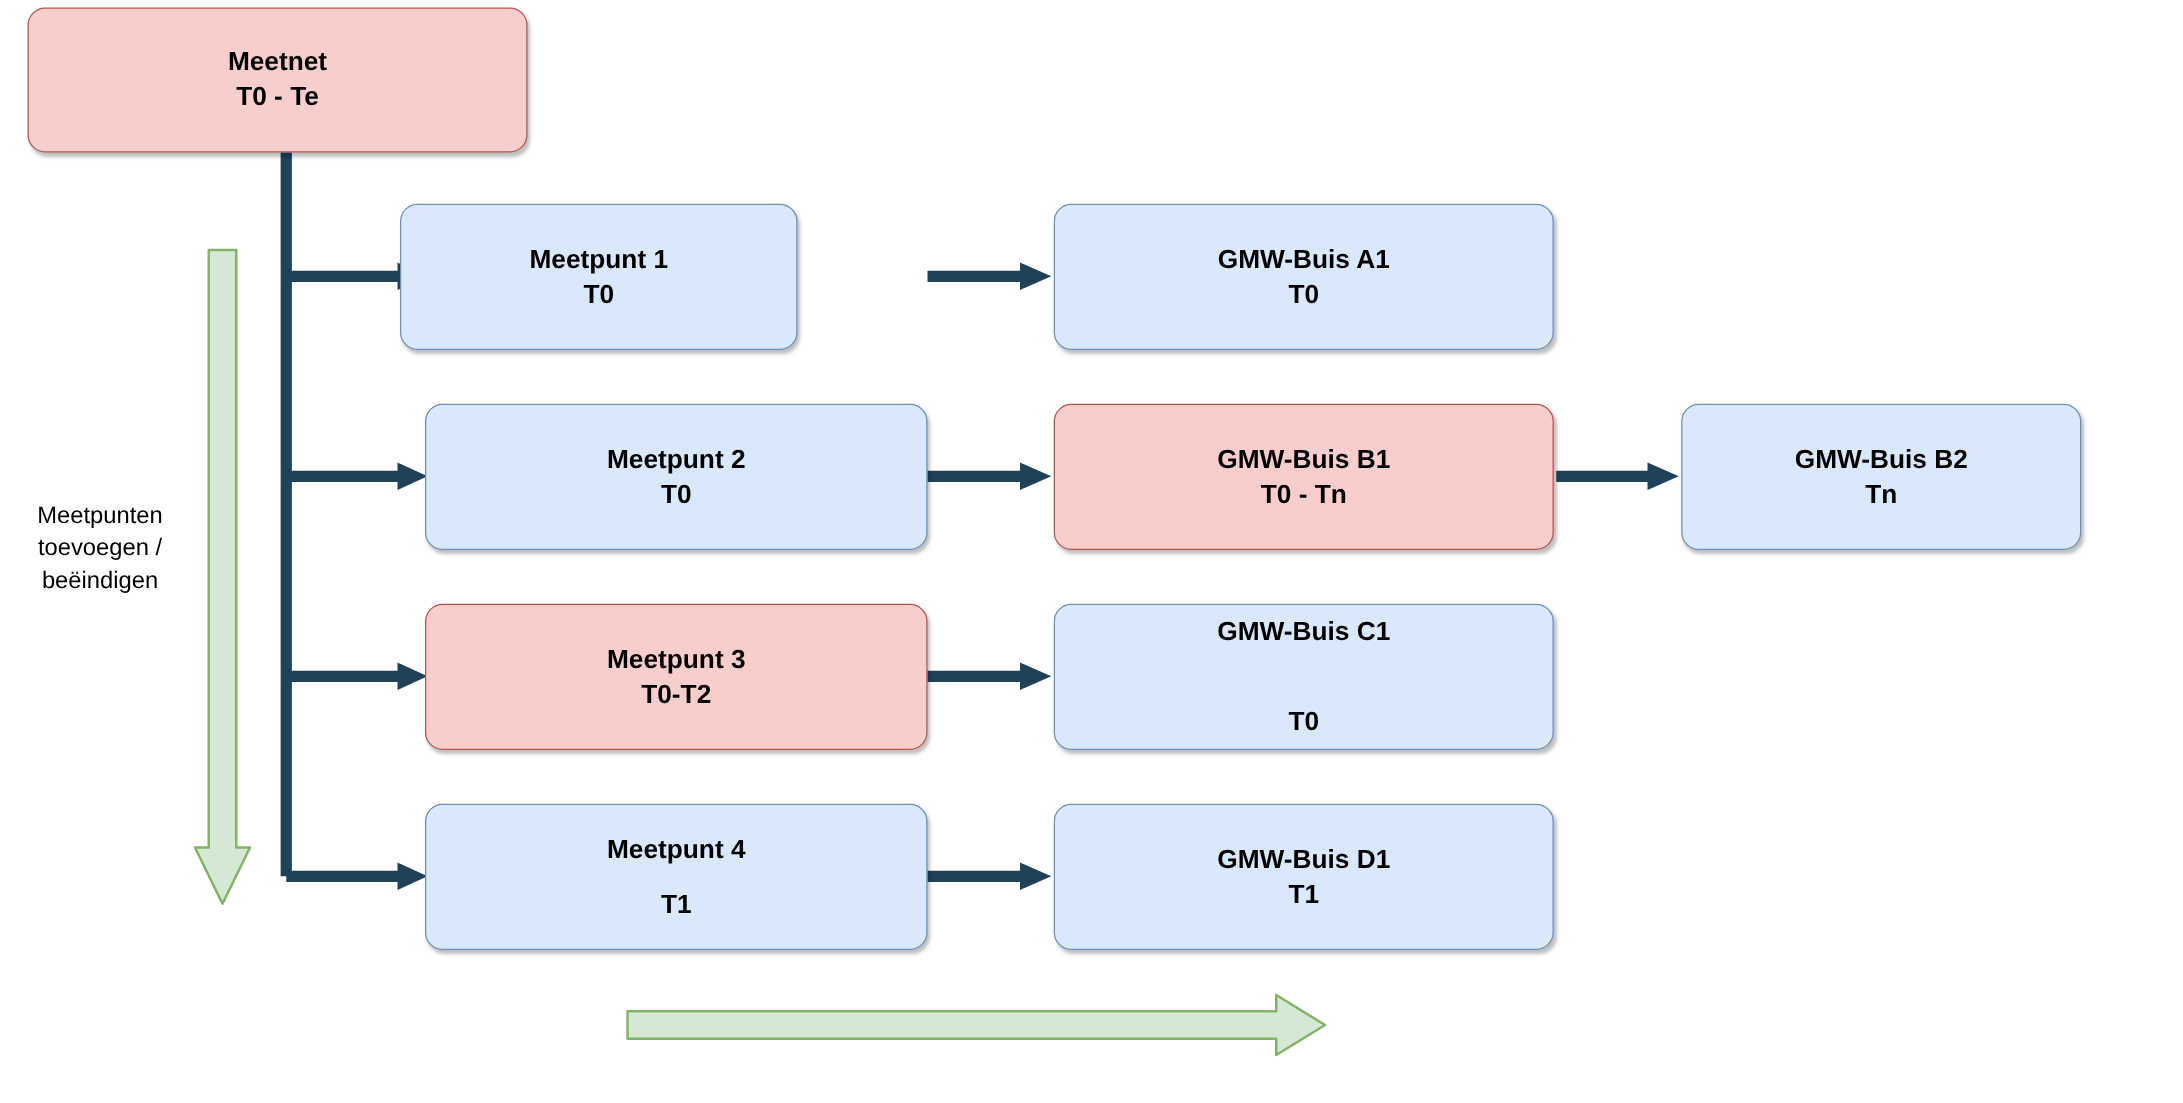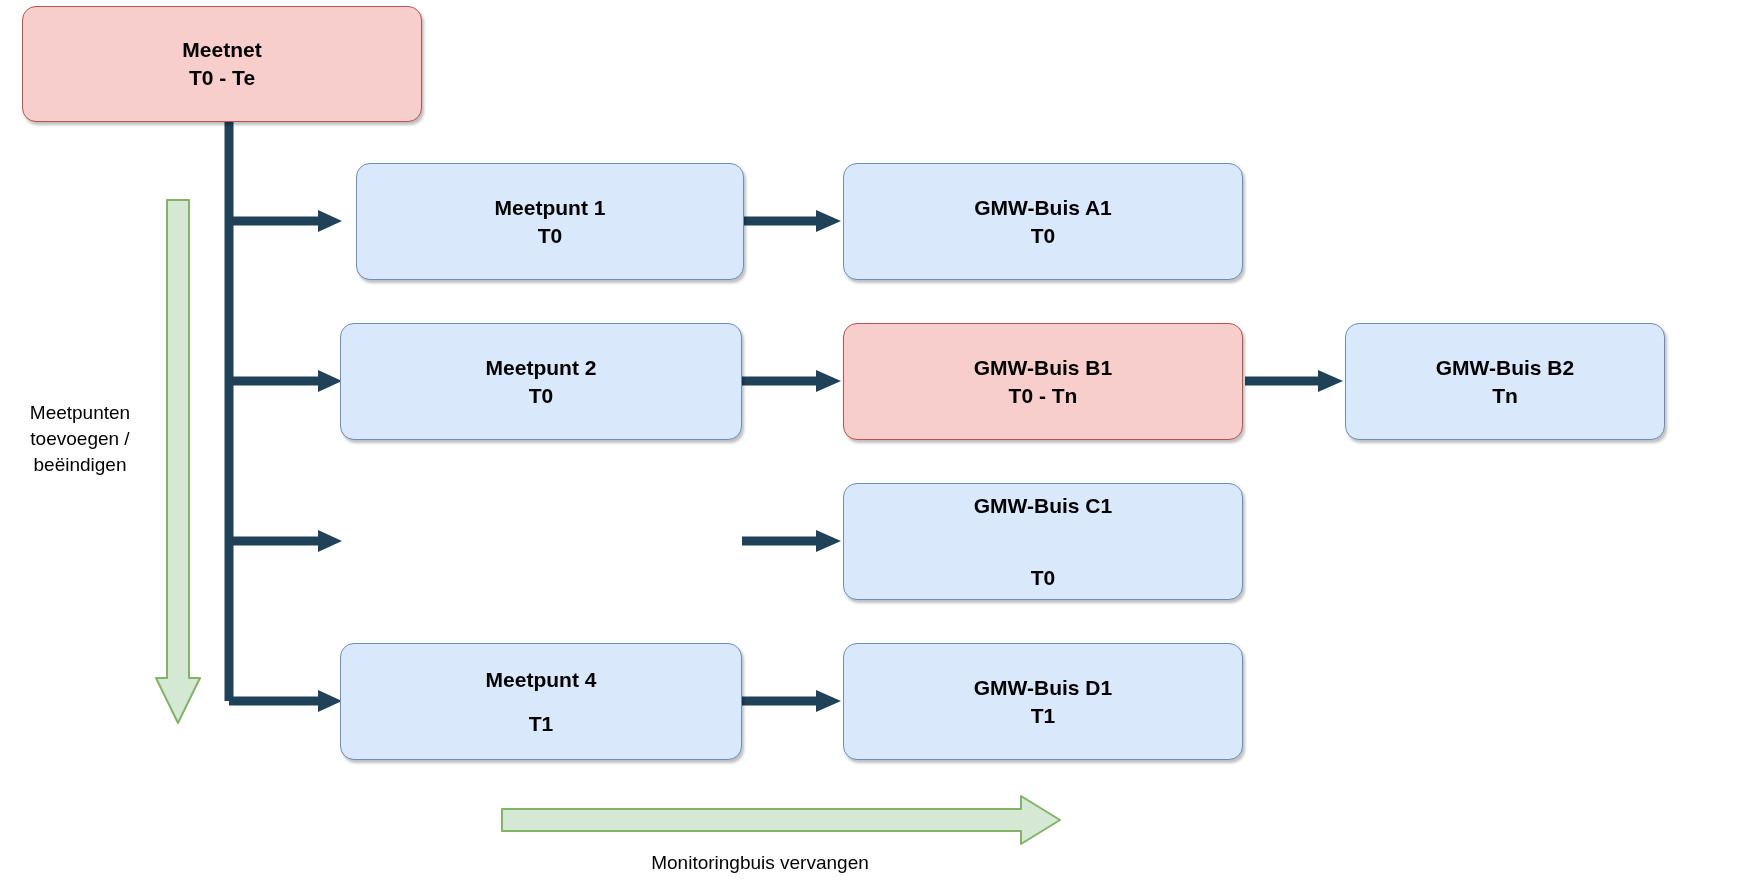--- a/index.html
+++ b/index.html
@@ -109,30 +109,34 @@
     <polygon class="green-shape" points="167,200 189,200 189,678 200,678 178,723 156,678 167,678"></polygon>
 
     <polygon class="green-shape" points="502,809 1021,809 1021,796 1060,820 1021,844 1021,831 502,831"></polygon>
   </svg>
 
   <div class="node red" style="left:22px; top:6px; width:400px; height:116px;">
     <span>Meetnet</span>
     <span>T0 - Te</span>
   </div>
 
-  <div class="node blue" style="left:356px; top:163px; width:388px; height:117px;">
+  <div class="node blue" style="left:320px; top:163px; width:318px; height:117px;">
     <span>Meetpunt 1</span>
     <span>T0</span>
   </div>
 
   <div class="node blue" style="left:340px; top:323px; width:402px; height:117px;text-align:right;">
     <span>Meetpunt 2</span>
     <span>T0</span>
   </div>
 
+  <div class="node red" style="left:340px; top:483px; width:402px; height:117px;">
+    <span>Meetpunt 3</span>
+    <span>T0-T2</span>
+  </div>
 
   <div class="node blue" style="left:340px; top:643px; width:402px; height:117px;gap:16px;">
     <span>Meetpunt 4</span>
     <span>T1</span>
   </div>
 
   <div class="node blue" style="left:843px; top:163px; width:400px; height:117px;">
     <span>GMW-Buis A1</span>
     <span>T0</span>
   </div>
@@ -156,15 +160,14 @@
     <span>GMW-Buis B2</span>
     <span>Tn</span>
   </div>
 
   <div class="annotation" style="left:2px; top:400px; width:156px;">
     <div>Meetpunten</div>
     <div>toevoegen /</div>
     <div>beëindigen</div>
   </div>
 
-  <div class="annotation" style="left:540px; top:850px; width:440px;">Monitoringbuis vervangen</div>
 
 </div>
 
 </body></html>

